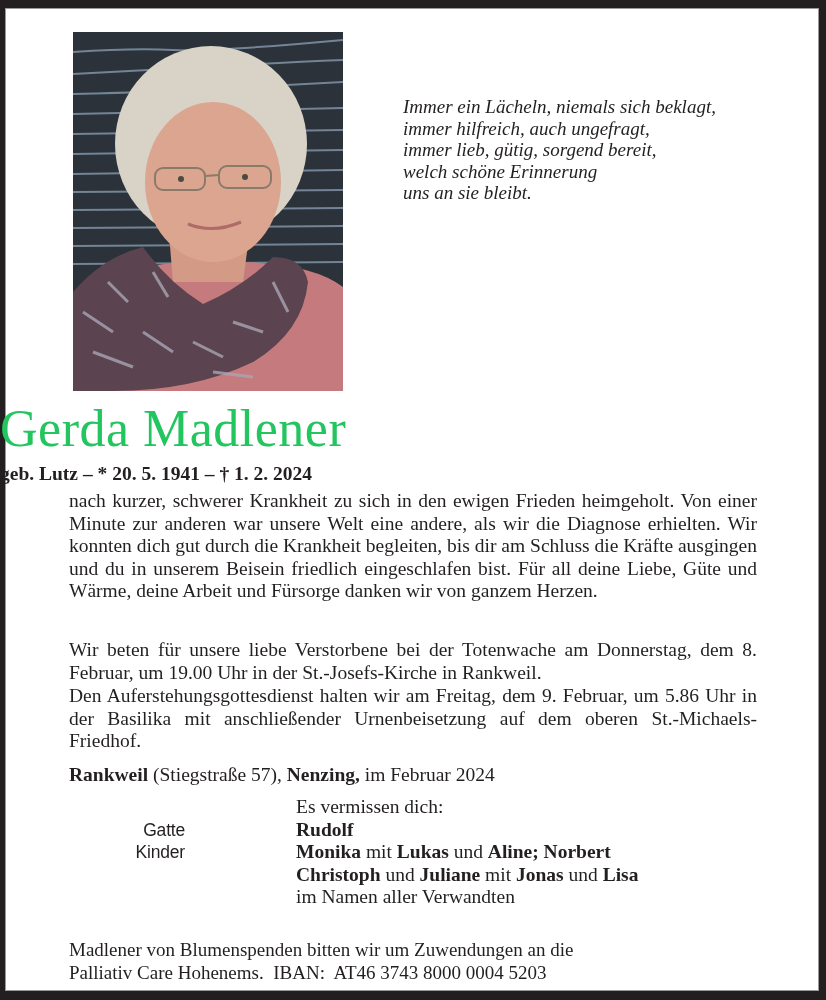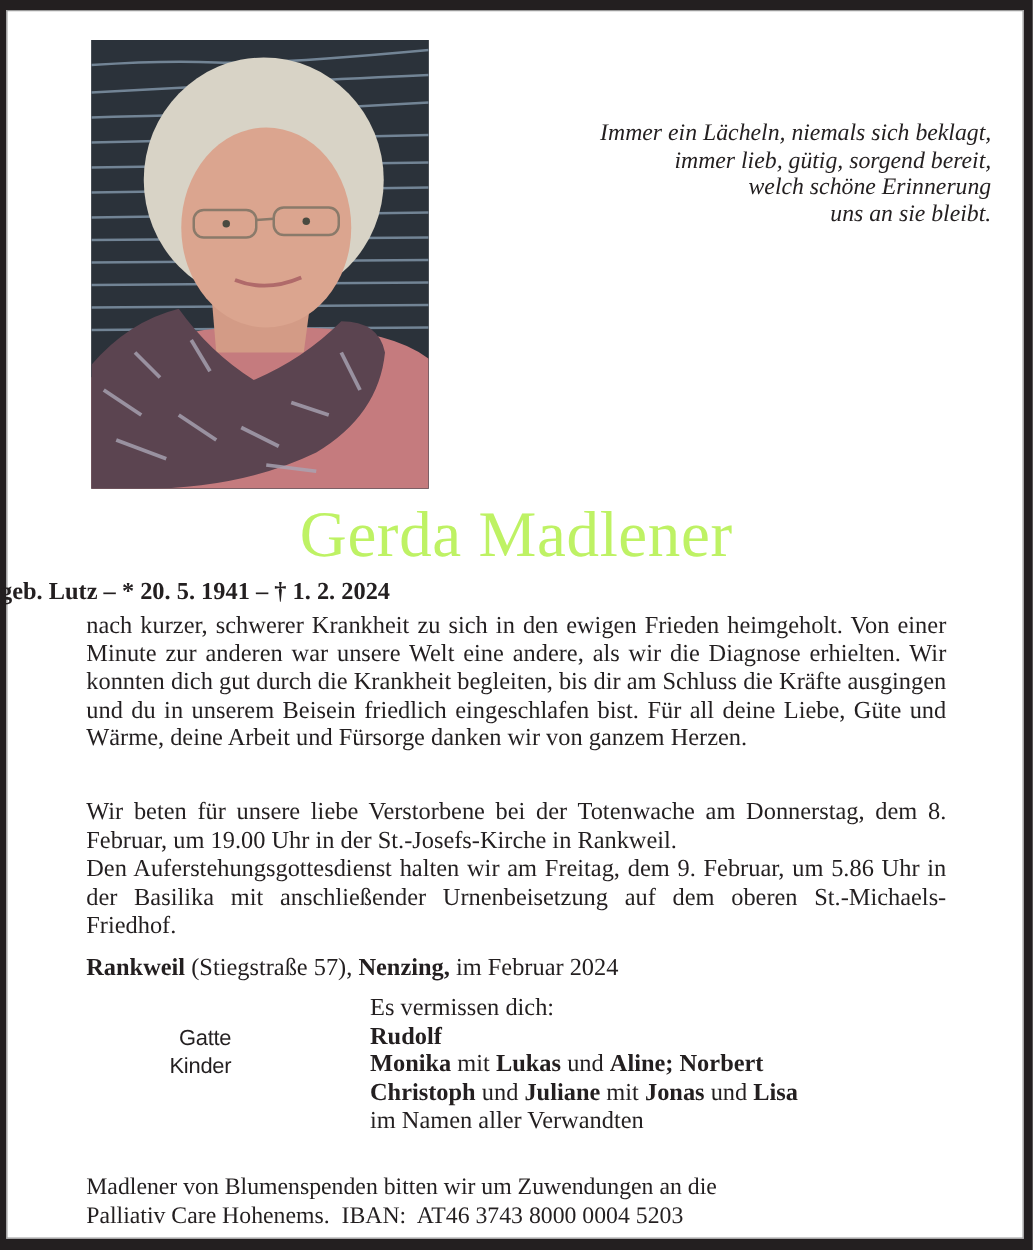--- a/index.html
+++ b/index.html
@@ -38,43 +38,42 @@
       position: absolute;
       left: 398px;
       top: 88px;
       width: 390px;
       font-family: "Liberation Serif", serif;
       font-style: italic;
       font-size: 19px;
       line-height: 21.6px;
       color: #231f20;
     }
-    .poem div { white-space: nowrap; text-align: right; }
+    .poem div { white-space: nowrap; }
     .intro {
       position: absolute;
       left: 398px;
       top: 273px;
       width: 359px;
       font-family: "Liberation Serif", serif;
       font-size: 19px;
       line-height: 22.6px;
       text-align: justify;
       text-align-last: left;
     }
     .name {
       position: absolute;
       left: 0;
       width: 826px;
       top: 396px;
-      text-align: center;
       font-family: "Liberation Serif", serif;
       font-size: 52px;
       line-height: 66px;
       letter-spacing: 0.5px;
-      color: #bef264;
+      color: #22c55e;
     }
     .dates {
       position: absolute;
       left: 0;
       width: 826px;
       top: 462px;
       font-family: "Liberation Serif", serif;
       font-weight: bold;
       font-size: 19.5px;
       line-height: 24px;
@@ -193,20 +192,21 @@
           <path d="M200 250 L215 280"></path>
         <path d="M80 240 L95 265"></path>
           <path d="M35 250 L55 270"></path>
           <path d="M140 340 L180 345"></path>
       </g>
     </svg>
   </div>
 
   <div class="poem">
     <div>Immer ein Lächeln, niemals sich beklagt,</div>
+    <div>immer hilfreich, auch ungefragt,</div>
     <div>immer lieb, gütig, sorgend bereit,</div>
     <div>welch schöne Erinnerung</div>
     <div>uns an sie bleibt.</div>
   </div>
 
 </div>
 
 <div class="name">Gerda Madlener</div>
 <div class="dates">geb. Lutz – * 20. 5. 1941 – † 1. 2. 2024</div>
 

